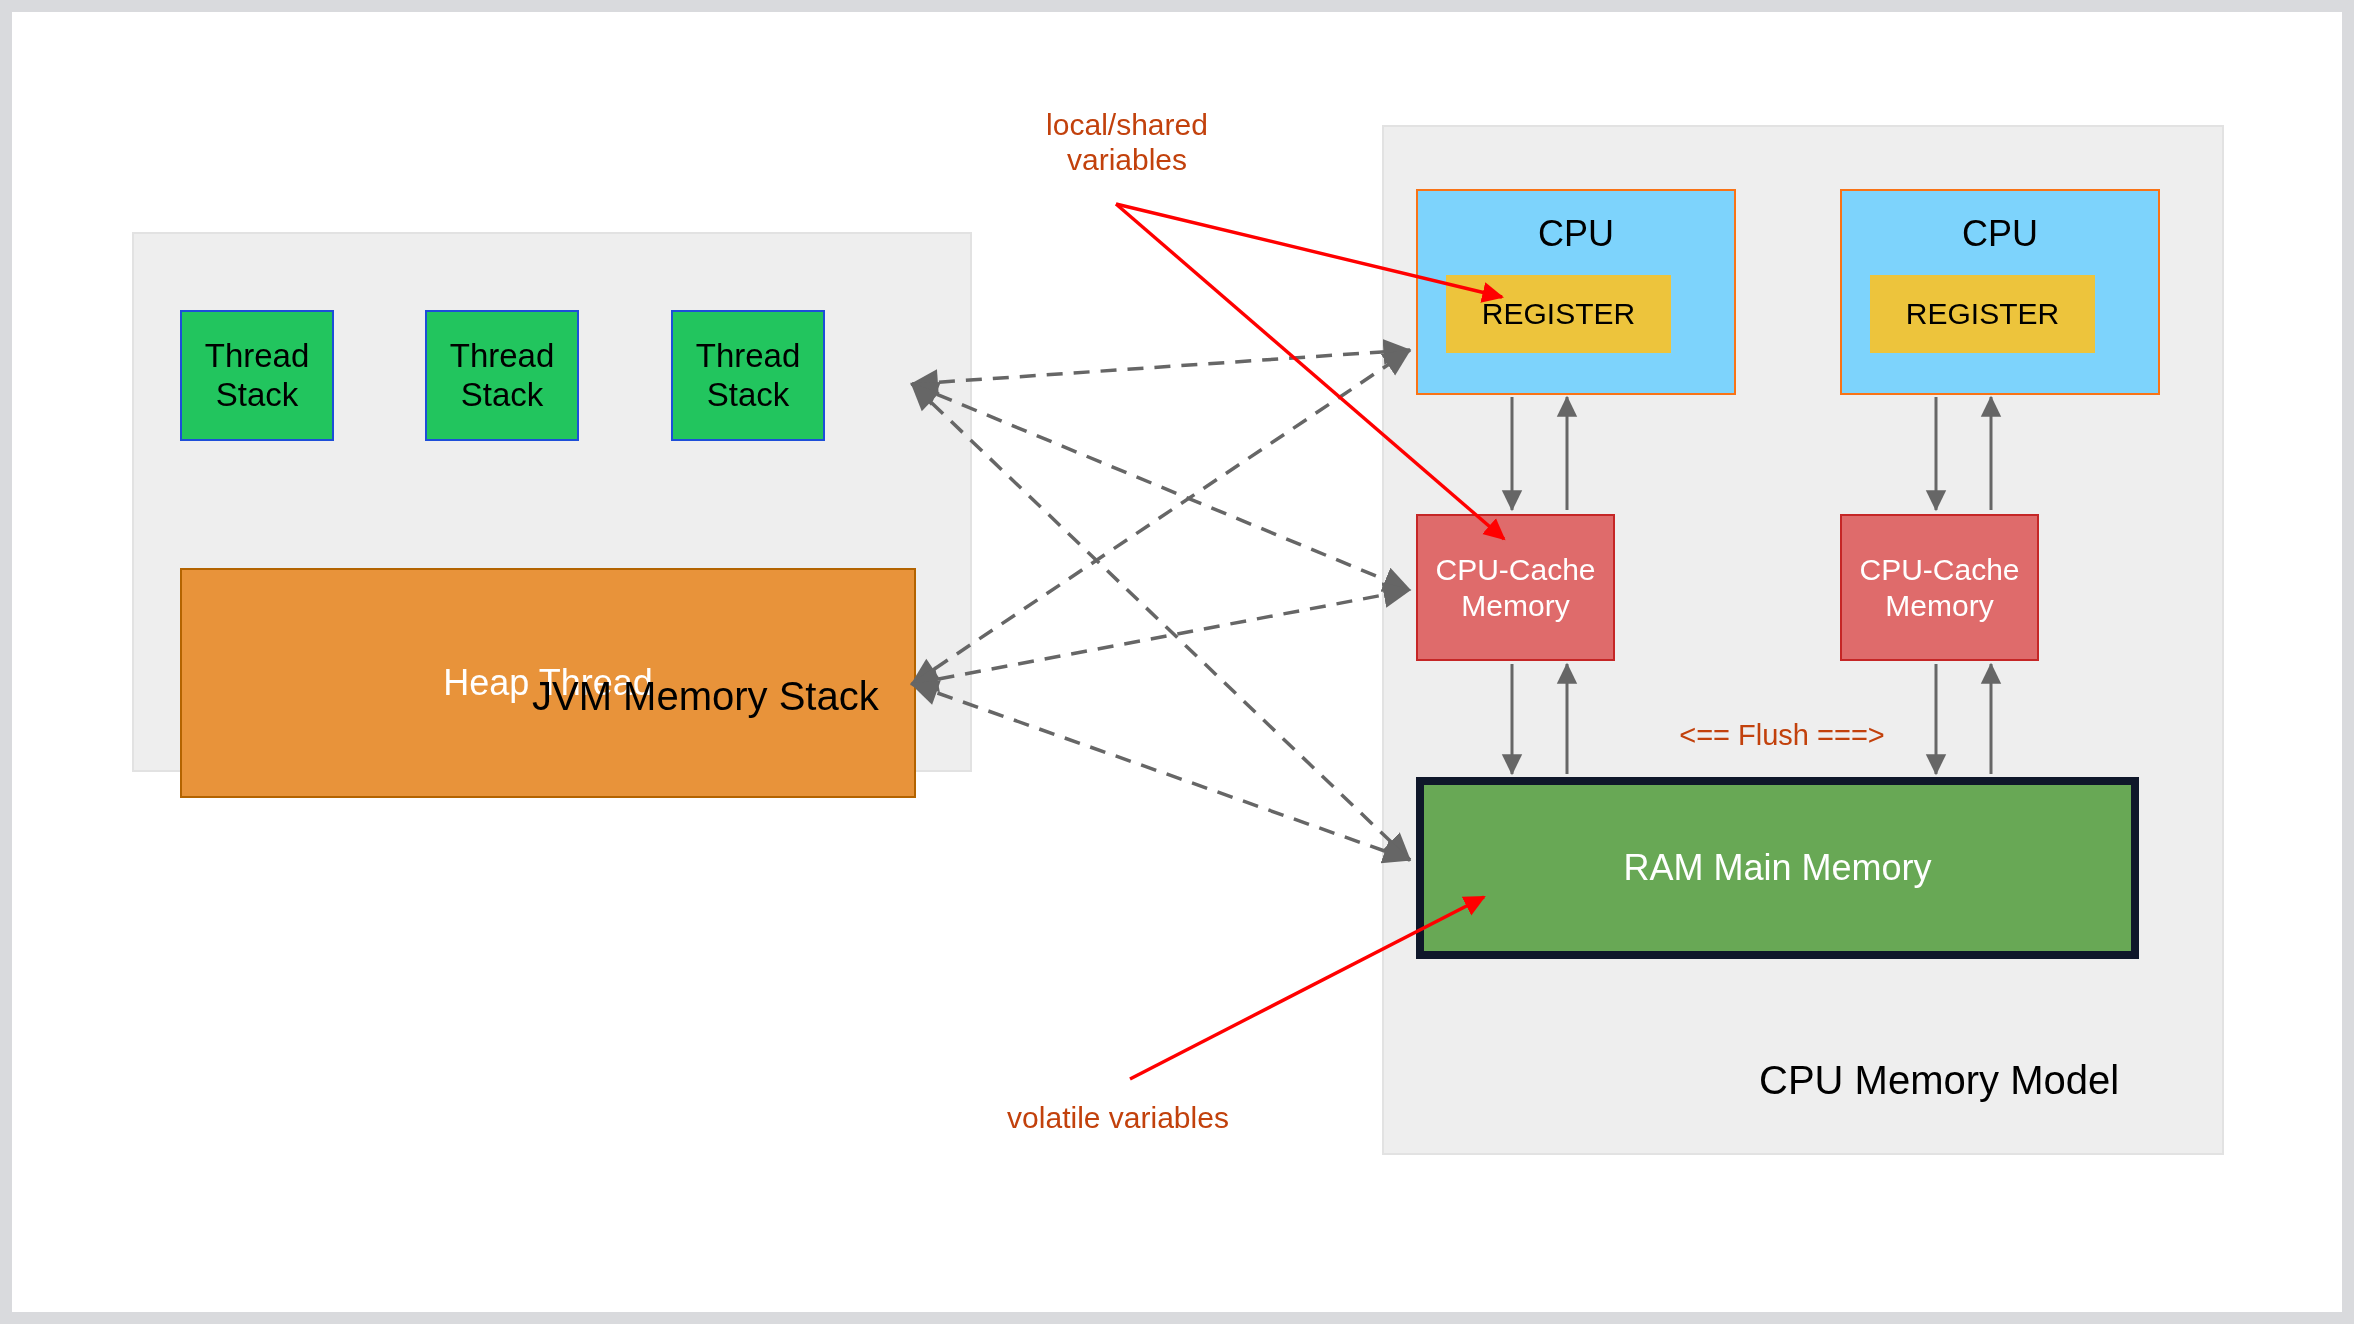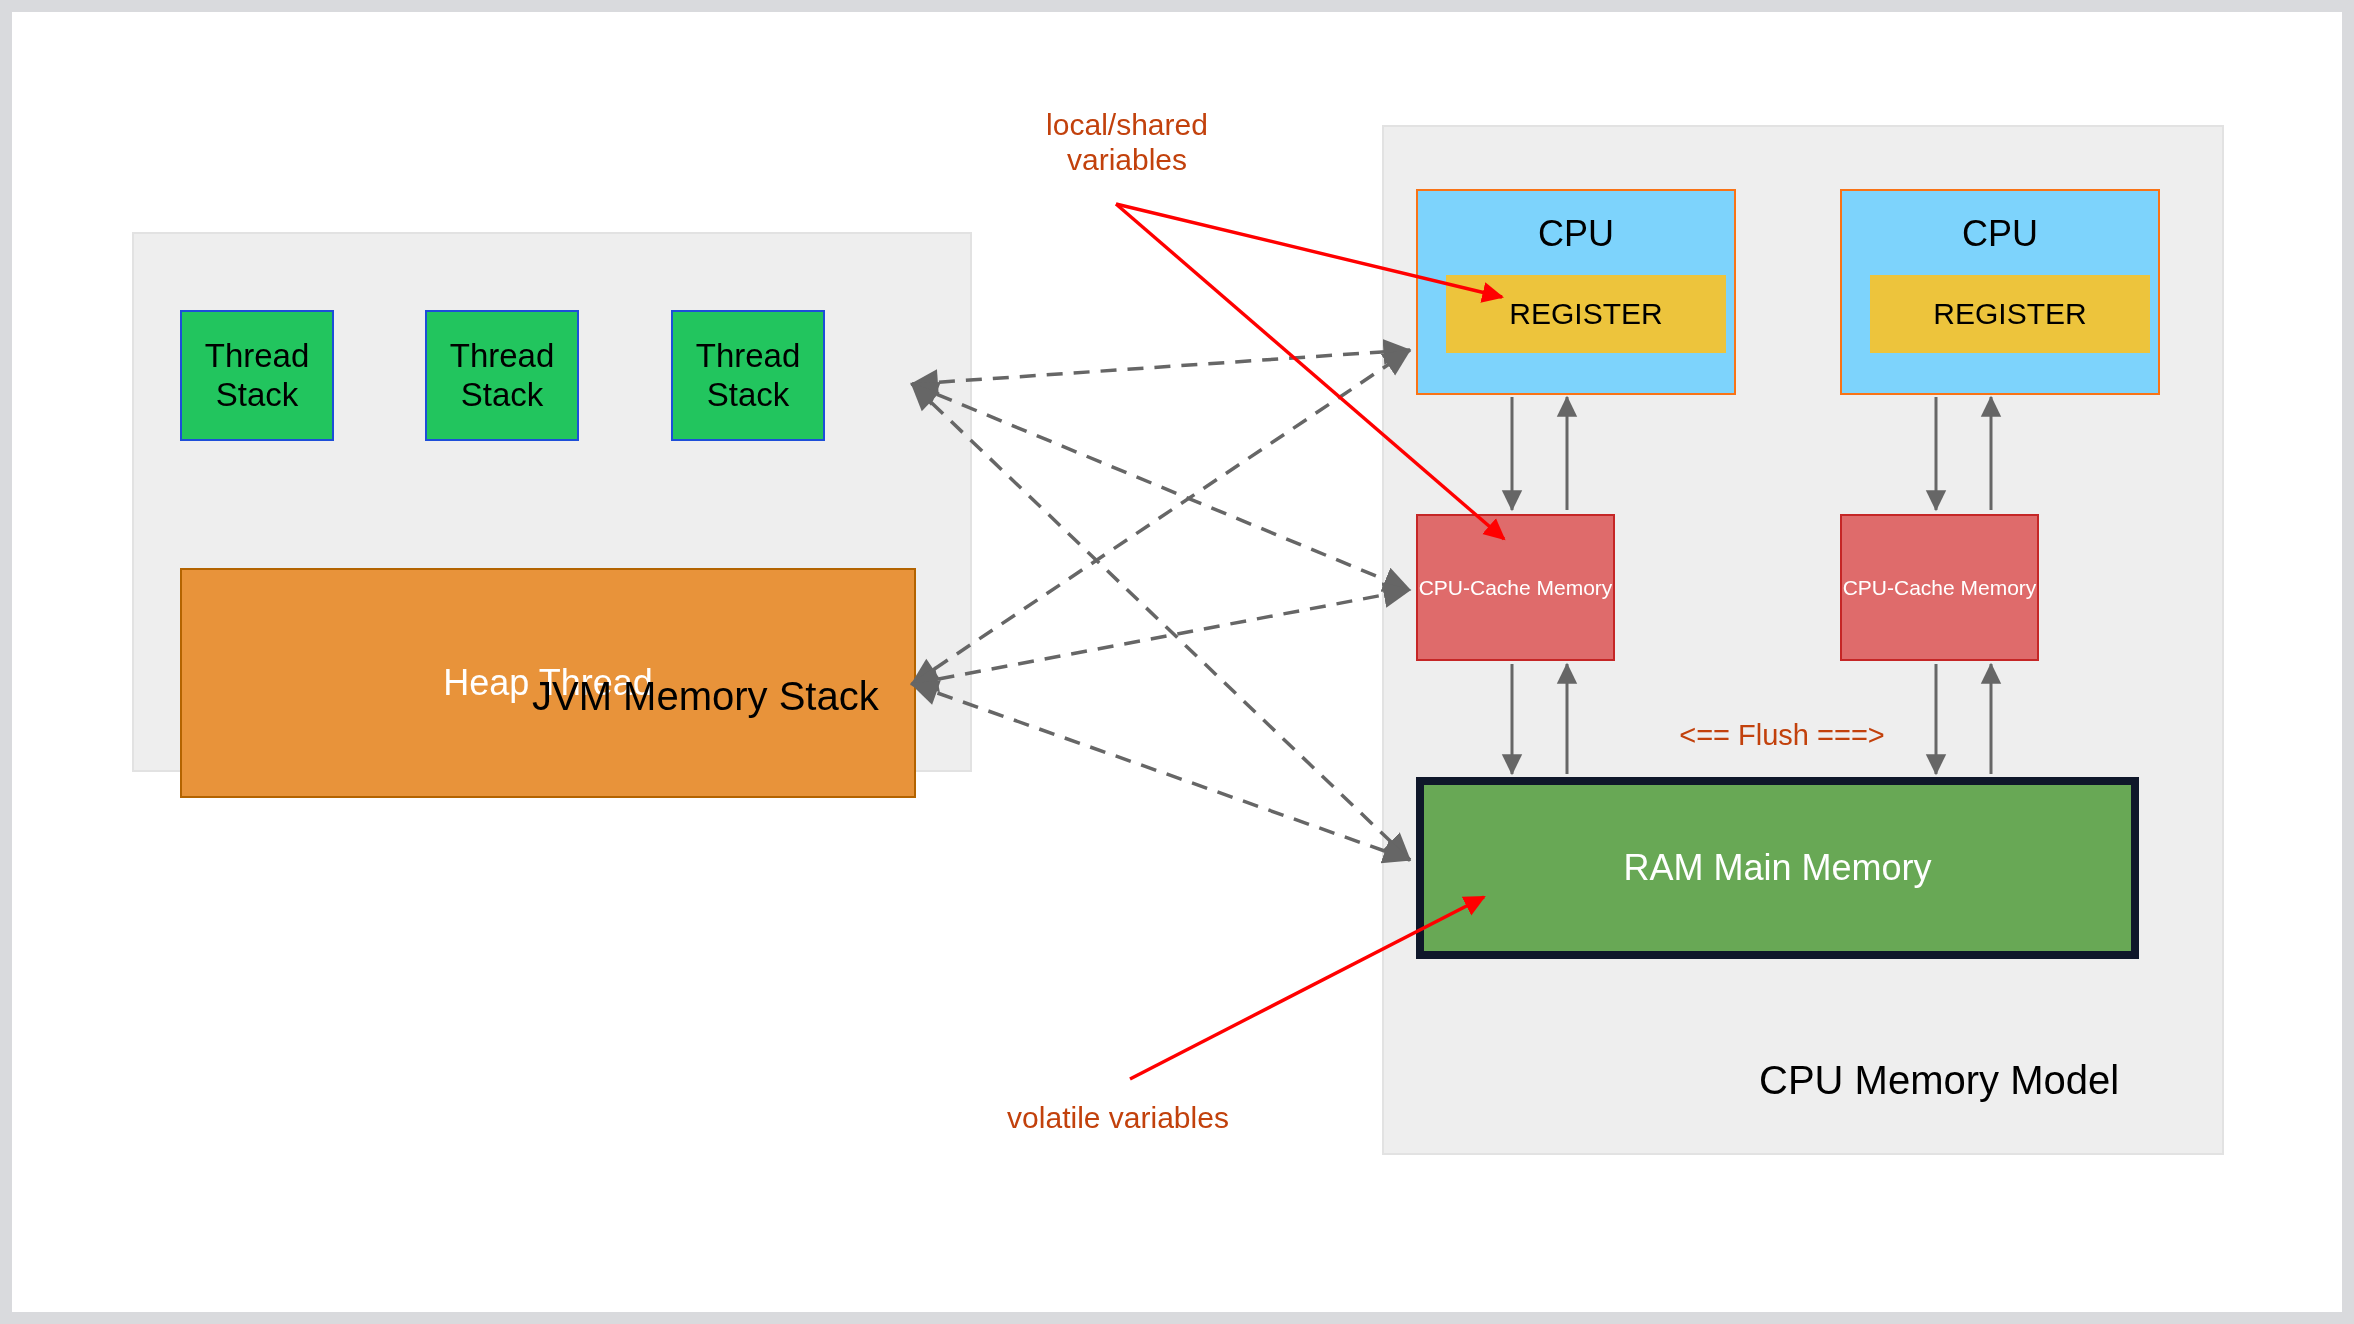--- a/index.html
+++ b/index.html
@@ -101,21 +101,21 @@
     left: 0; right: 0;
     top: 22px;
     text-align: center;
     font-size: 36px;
     color: #000000;
   }
   .register-box {
     position: absolute;
     left: 28px;
     top: 84px;
-    width: 280px;
+    width: 225px;
     height: 78px;
     background: #edc43c;
     display: flex;
     align-items: center;
     justify-content: center;
     font-size: 30px;
     color: #000000;
   }
 
   .cache-box {
@@ -124,21 +124,21 @@
     width: 199px;
     height: 147px;
     background: #df6b6b;
     border: 2px solid #c52626;
     box-sizing: border-box;
     display: flex;
     align-items: center;
     justify-content: center;
     text-align: center;
     line-height: 1.2;
-    font-size: 21px;
+    font-size: 30px;
     color: #ffffff;
   }
   #cache-box-0 { left: 1404px; }
   #cache-box-1 { left: 1828px; }
 
   #ram-box {
     position: absolute;
     left: 1404px;
     top: 765px;
     width: 723px;

